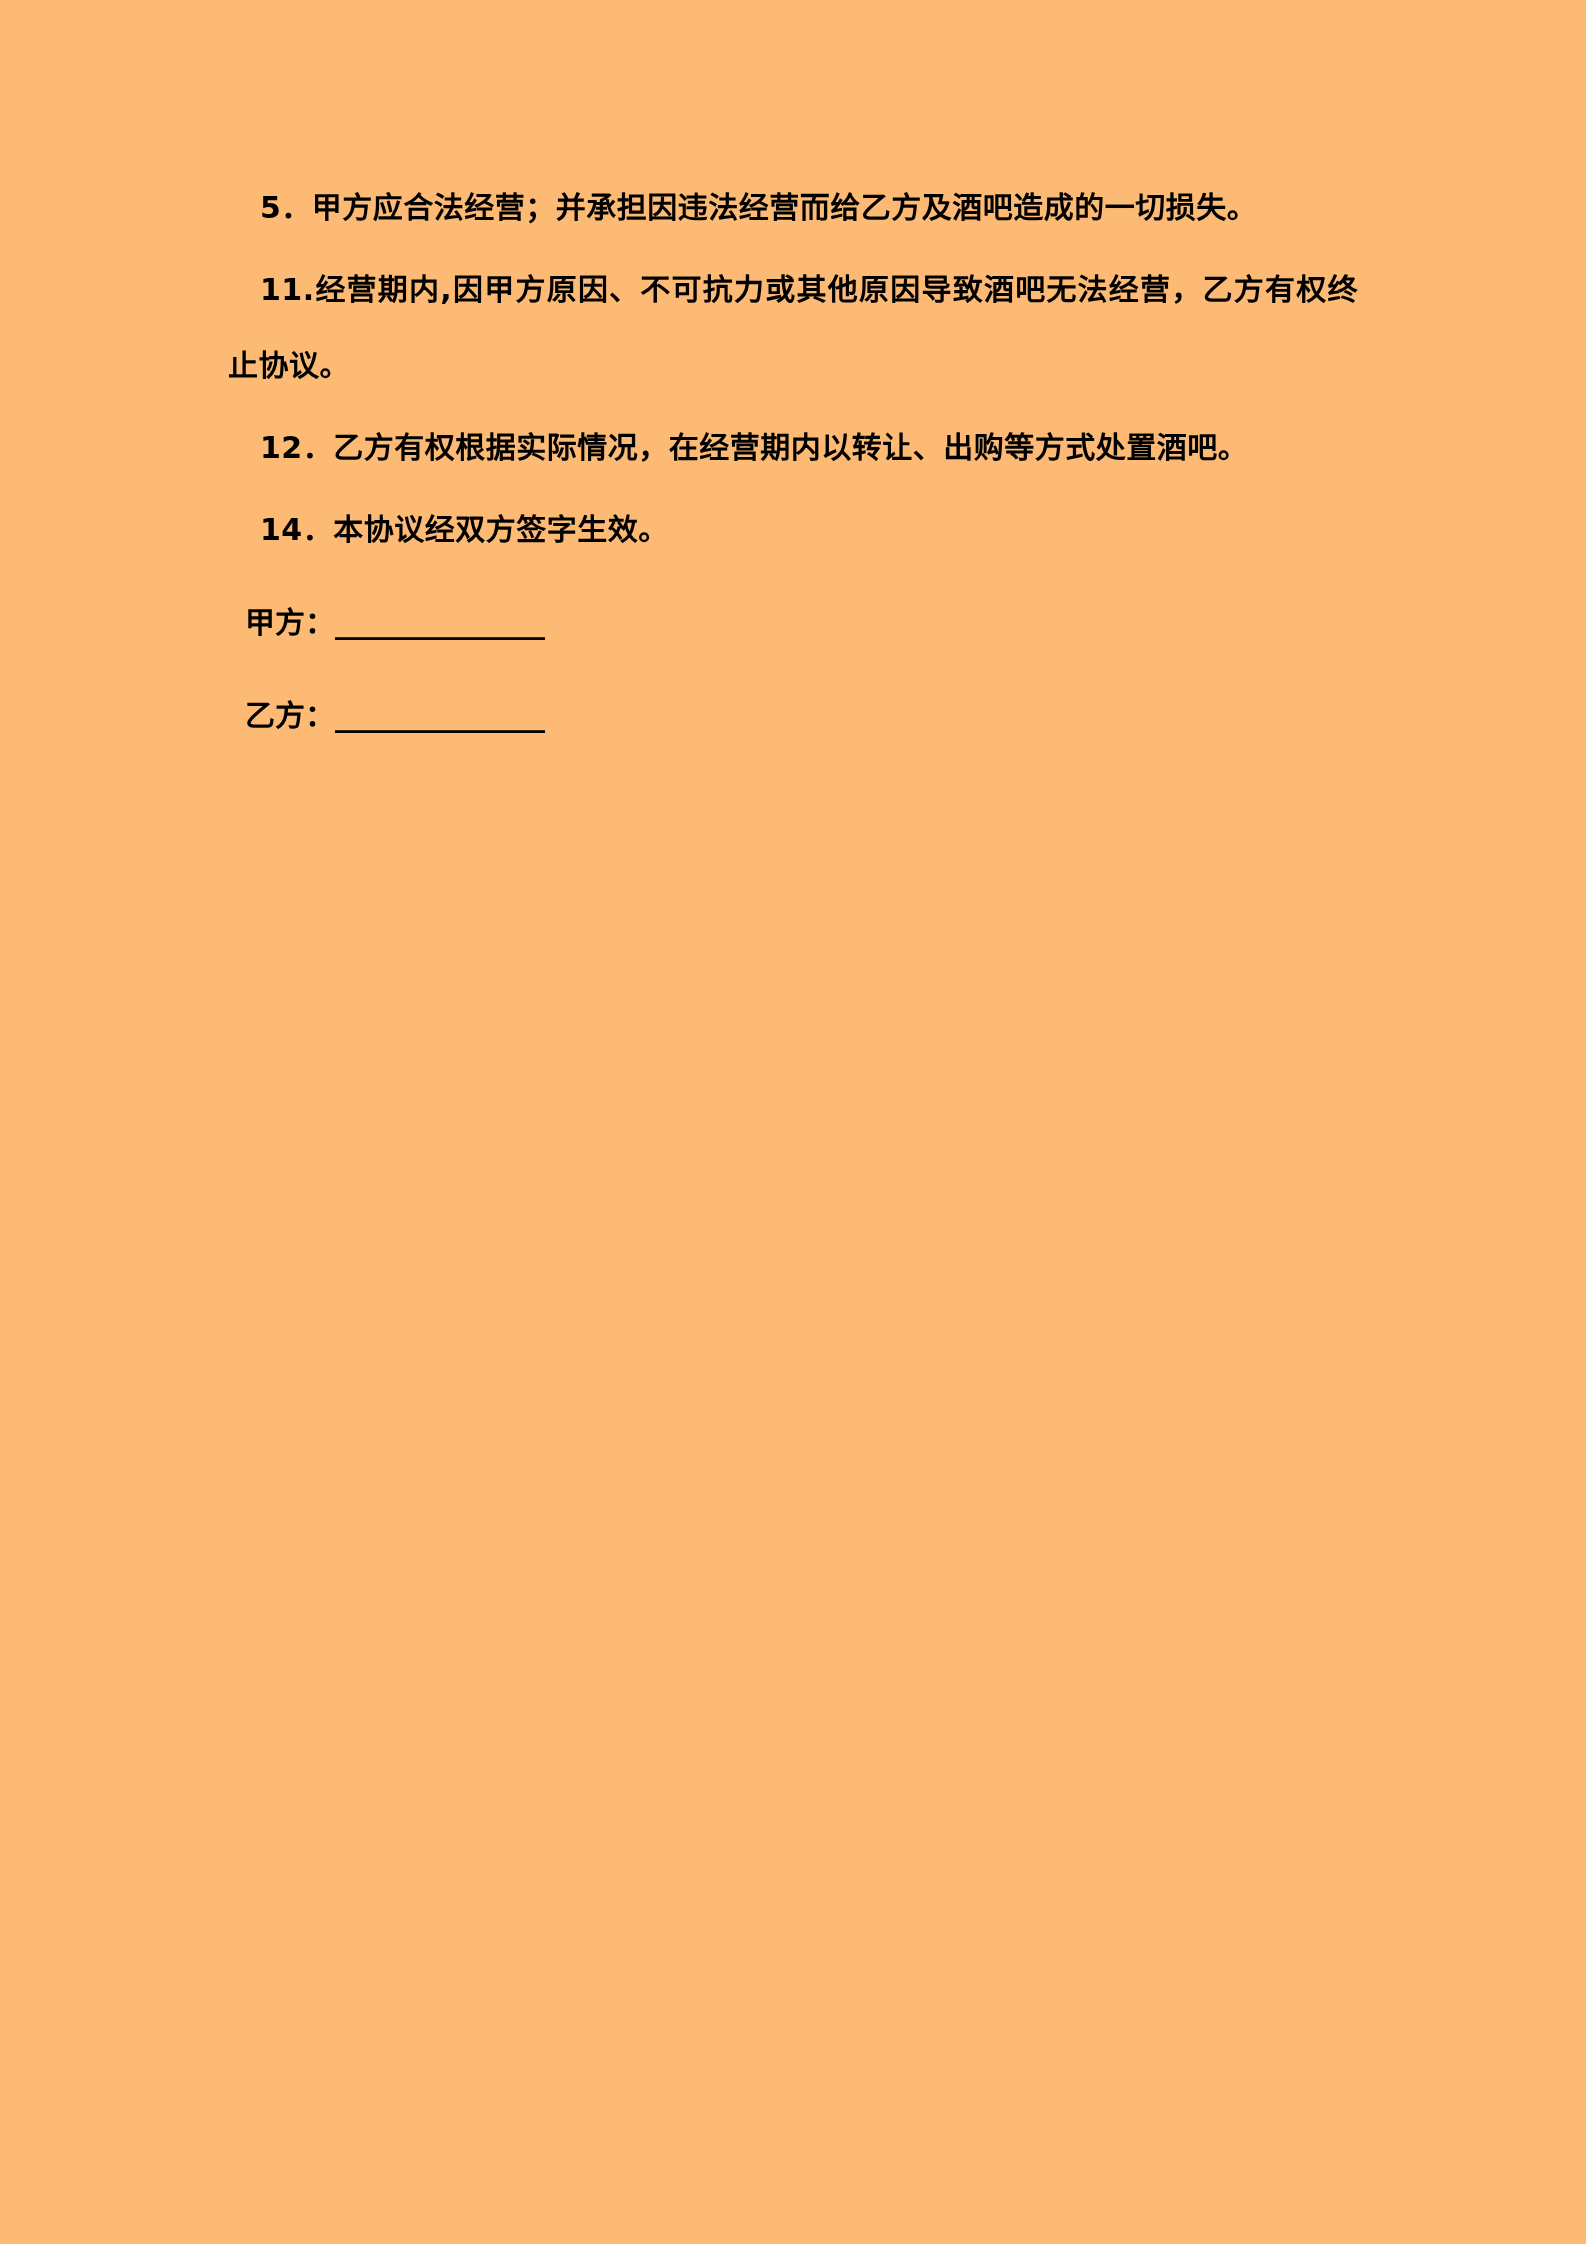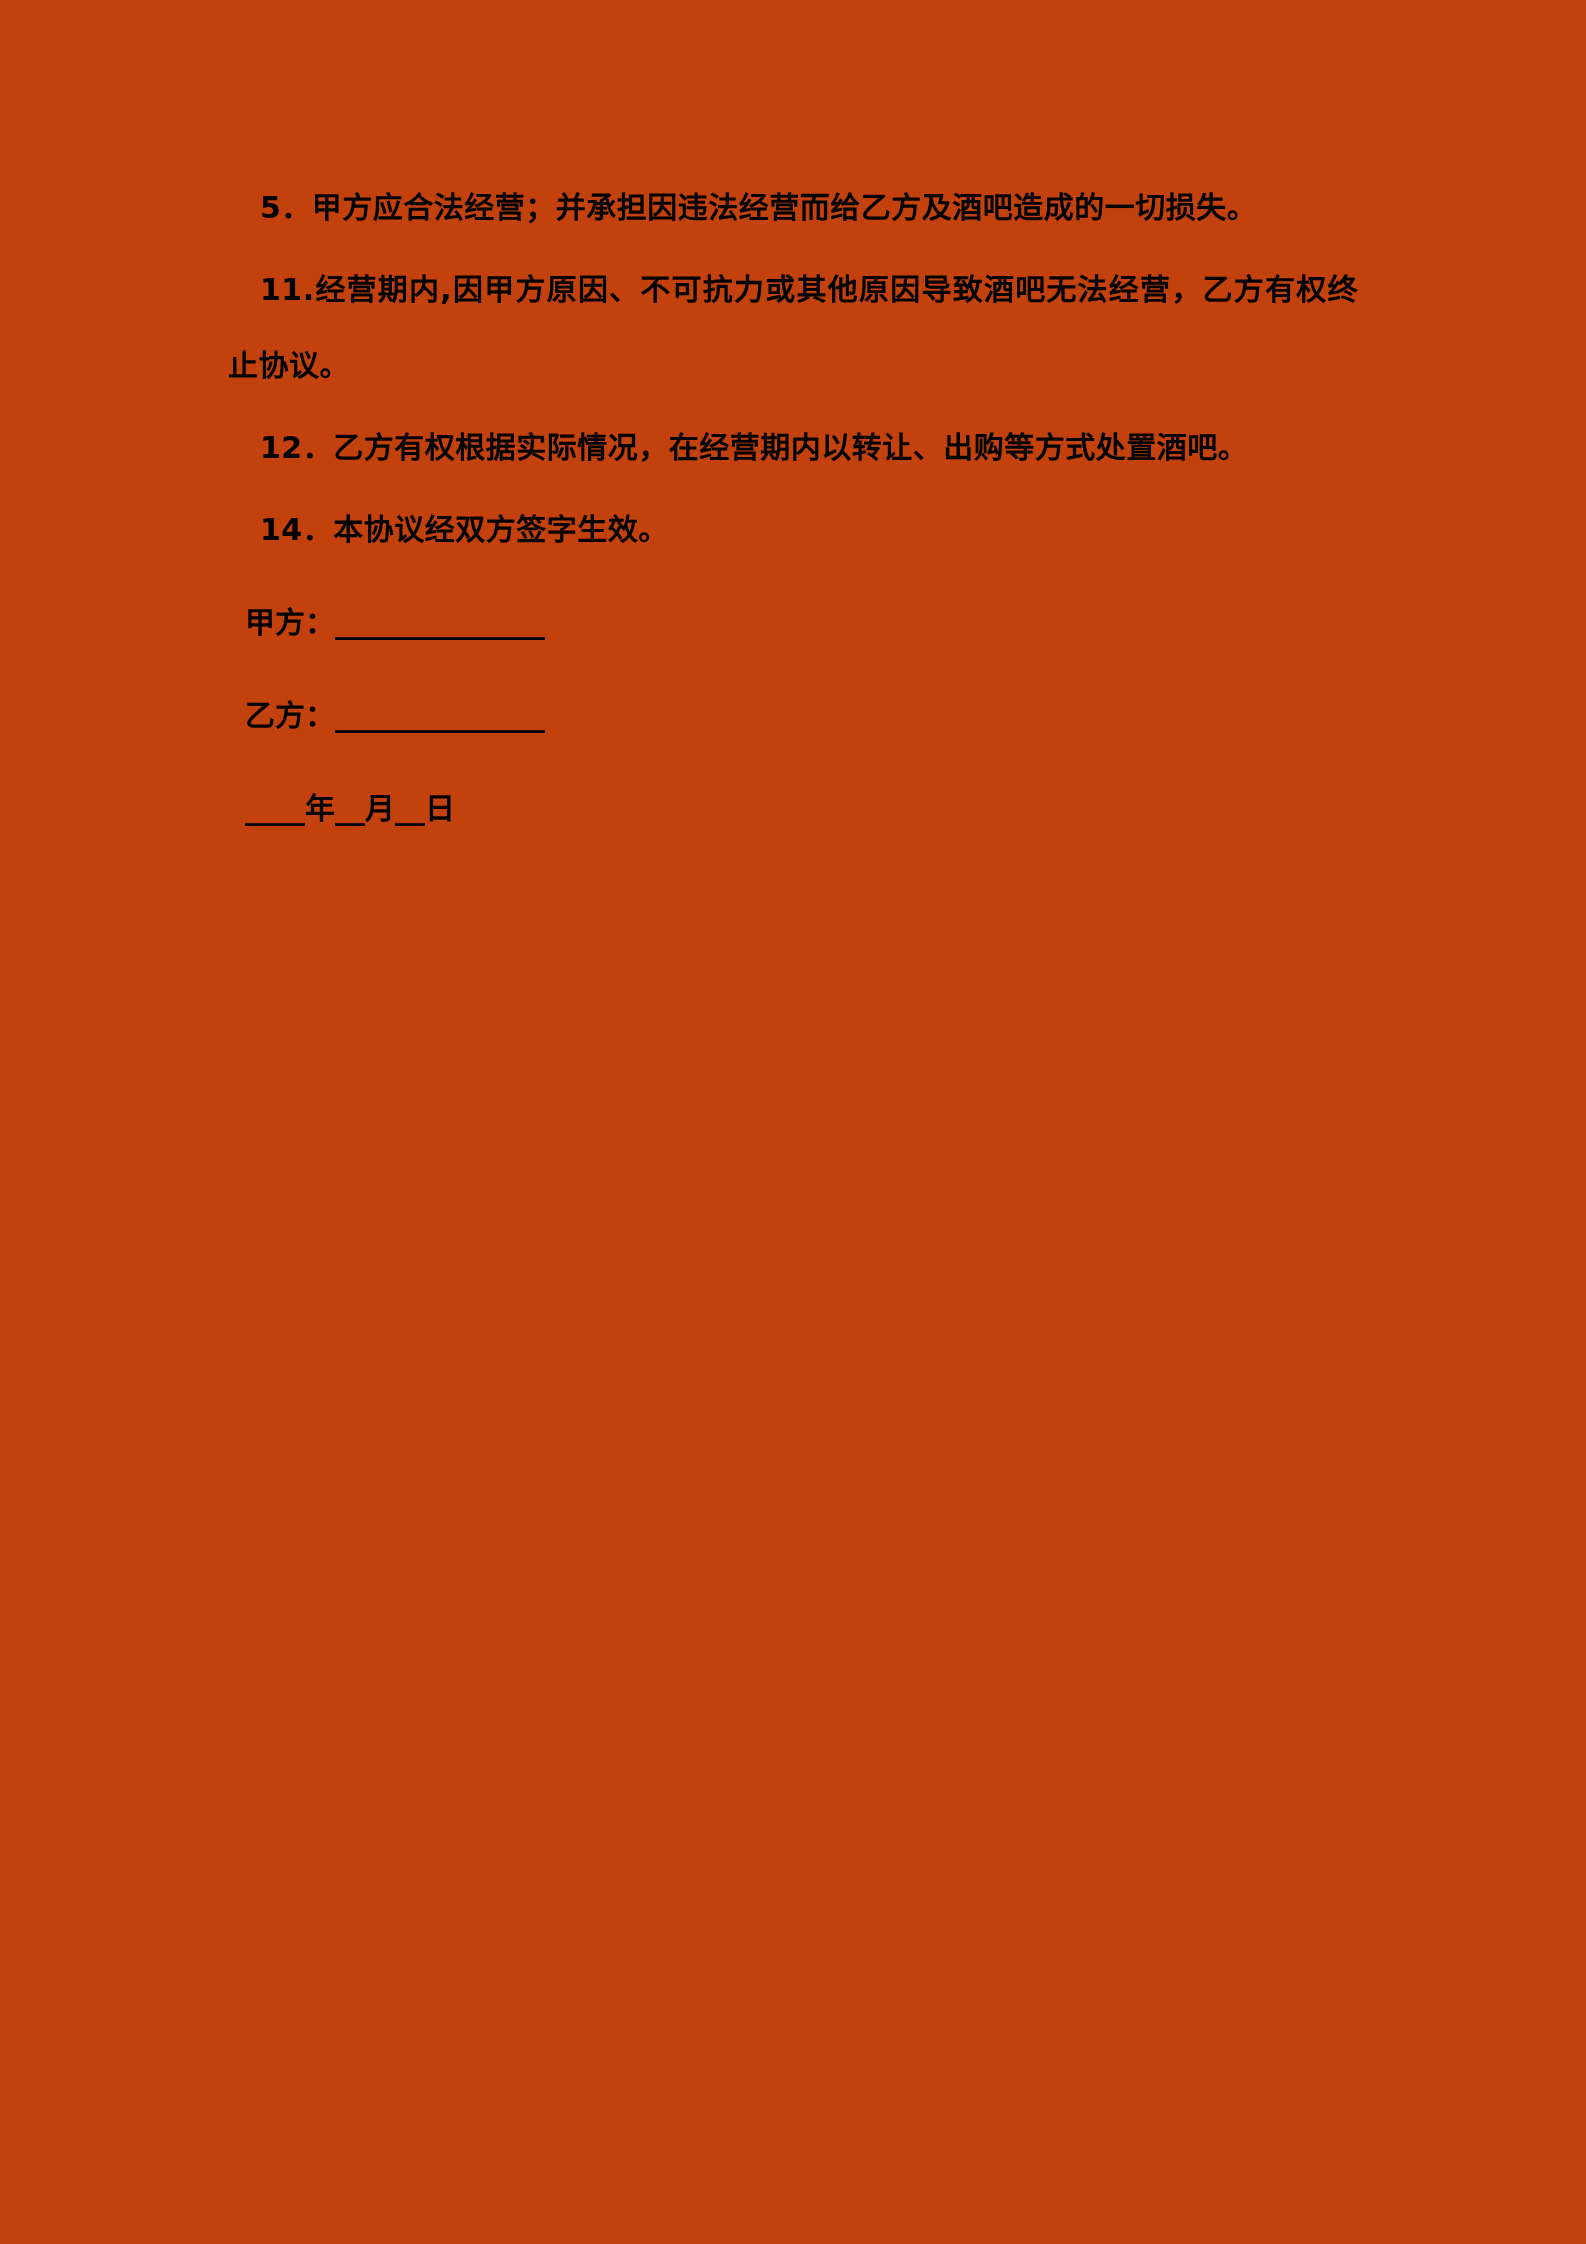--- a/index.html
+++ b/index.html
@@ -5,21 +5,21 @@
 <style>
   html, body {
     margin: 0;
     padding: 0;
     background: #ffffff;
   }
   .page {
     position: relative;
     width: 1586px;
     height: 2244px;
-    background: #c2410c;
+    background: #fdba74;
     margin: 0 auto;
     box-sizing: border-box;
     font-family: "DejaVu Sans", "Liberation Sans", sans-serif;
     color: #000000;
     overflow: hidden;
   }
   .content {
     position: absolute;
     left: 228px;
     top: 170px;
@@ -52,16 +52,15 @@
 <div class="page">
   <div class="content">
 
     <p class="para indent">5．甲方应合法经营；并承担因违法经营而给乙方及酒吧造成的一切损失。</p>
     <p class="para indent">11.经营期内,因甲方原因、不可抗力或其他原因导致酒吧无法经营，乙方有权终止协议。</p>
     <p class="para indent">12．乙方有权根据实际情况，在经营期内以转让、出购等方式处置酒吧。</p>
     <p class="para indent">14．本协议经双方签字生效。</p>
 
     <p class="sig">甲方：______________</p>
     <p class="sig">乙方：______________</p>
-    <p class="sig">____年__月__日</p>
 
   </div>
 </div>
 
 </body></html>

